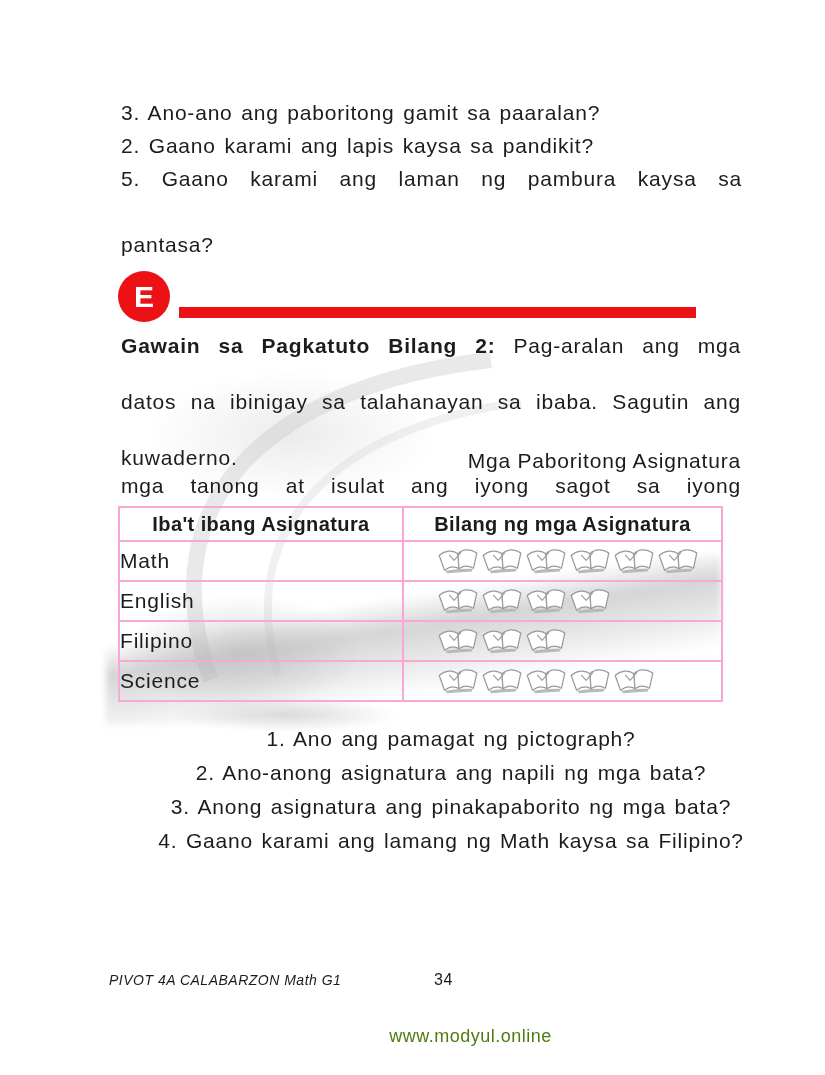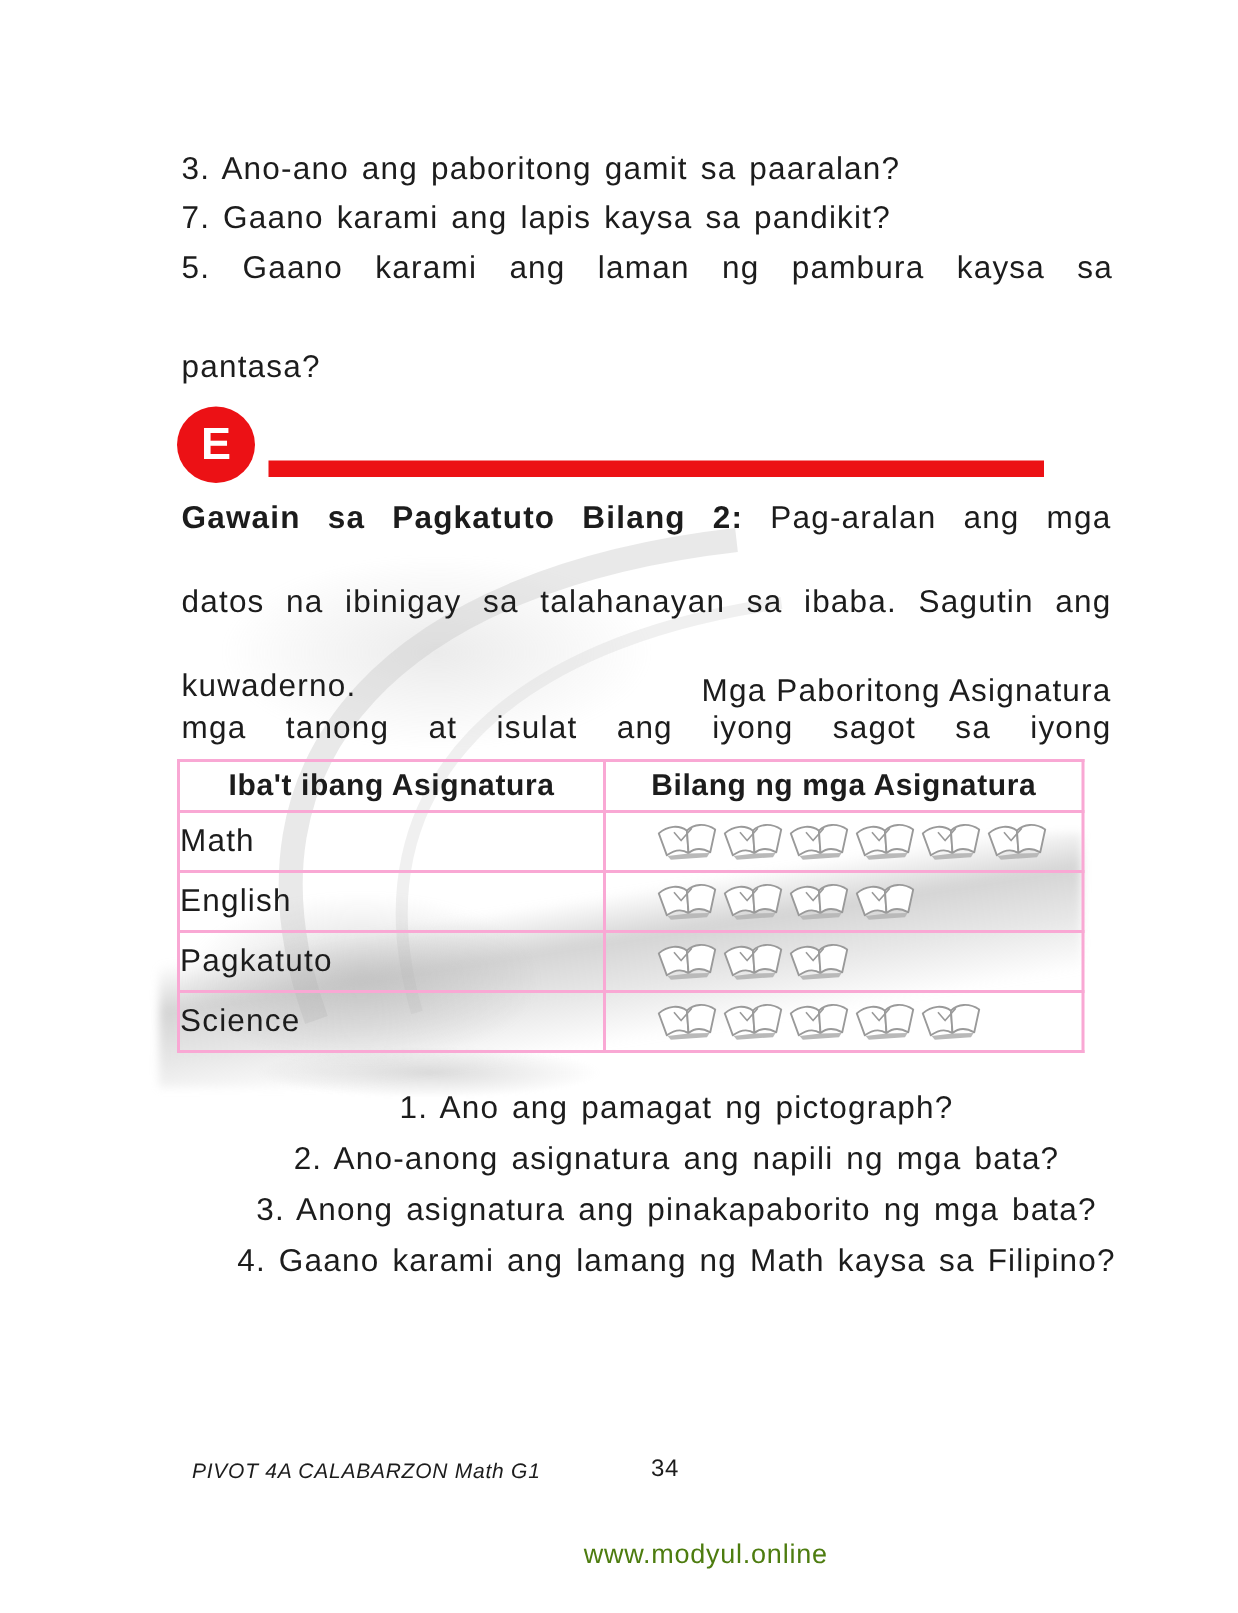--- a/index.html
+++ b/index.html
@@ -98,21 +98,21 @@
   td.icon-cell { padding-left: 32px; }
   .icon-row { display: flex; align-items: center; }
   .book { width: 45px; height: 29px; margin-right: -1px; transform: rotate(-4deg); flex: 0 0 auto; }
 
   .questions {
     position: absolute; left: 95px; top: 722px; width: 640px;
     line-height: 34px; list-style: none; text-align: center;
   }
 
   .footer-book {
-    position: absolute; left: 92px; top: 972px;
+    position: absolute; left: 73px; top: 972px;
     font-style: italic; font-size: 14px; letter-spacing: 0.5px;
   }
   .footer-page {
     position: absolute; left: 398px; top: 971px;
     font-size: 16px; letter-spacing: 0.5px;
   }
   .site-watermark {
     position: absolute; left: 0; right: 0; top: 1026px;
     text-align: center; font-size: 18px; color: #4d7c0f; letter-spacing: 0.5px; padding-left: 44px;
   }
@@ -128,21 +128,21 @@
     <path d="M430 72 C 250 97, 142 192, 187 345" fill="none" stroke="#d3d3d3" stroke-width="8" opacity="0.35"></path>
   </svg>
   <div class="wm wm-band"></div>
   <div class="wm wm-blob1"></div>
   <div class="wm wm-blob2"></div>
 
   <div class="content">
 
     <div class="intro">
         <div class="tline">3. Ano-ano ang paboritong gamit sa paaralan?</div>
-        <div class="tline">7. Gaano karami ang lapis kaysa sa pandikit?</div>
+        <div class="tline">2. Gaano karami ang lapis kaysa sa pandikit?</div>
         <div class="tline jline">5. Gaano karami ang laman ng pambura kaysa sa</div>
         <div class="tline">pantasa?</div>
       </div>
 
     <div class="section-badge">
       <span>E</span>
     </div>
     <div class="section-line"></div>
 
     <div class="activity">
@@ -254,21 +254,21 @@
       <path d="M23 7 C18 2.5 10 2.5 3.5 7.5 L8 23 C13.5 19.5 19 19.5 23 22.5 Z"></path>
       <path d="M23 7 C28 2.5 36 2.5 42.5 7.5 L38 23 C32.5 19.5 27 19.5 23 22.5 Z"></path>
       <path d="M14 7.5 L18.5 13.5 L26.5 5.5" fill="none" stroke-width="1.1"></path>
     </g>
     <path d="M8.5 23.5 L23 22.8 L37.5 23.5 L35.5 26.2 L10.5 26.2 Z" fill="#b9b9b9" stroke="none"></path>
   </svg>
               </div>
             </td>
           </tr>
           <tr>
-            <td class="subject-cell">Pagkatuto</td>
+            <td class="subject-cell">Filipino</td>
             <td class="icon-cell">
               <div class="icon-row">
                 <svg class="book" viewBox="0 0 46 30" aria-hidden="true">
     <g fill="#ffffff" stroke="#9a9a9a" stroke-width="1.3" stroke-linejoin="round">
       <path d="M23 7 C18 2.5 10 2.5 3.5 7.5 L8 23 C13.5 19.5 19 19.5 23 22.5 Z"></path>
       <path d="M23 7 C28 2.5 36 2.5 42.5 7.5 L38 23 C32.5 19.5 27 19.5 23 22.5 Z"></path>
       <path d="M14 7.5 L18.5 13.5 L26.5 5.5" fill="none" stroke-width="1.1"></path>
     </g>
     <path d="M8.5 23.5 L23 22.8 L37.5 23.5 L35.5 26.2 L10.5 26.2 Z" fill="#b9b9b9" stroke="none"></path>
   </svg>

